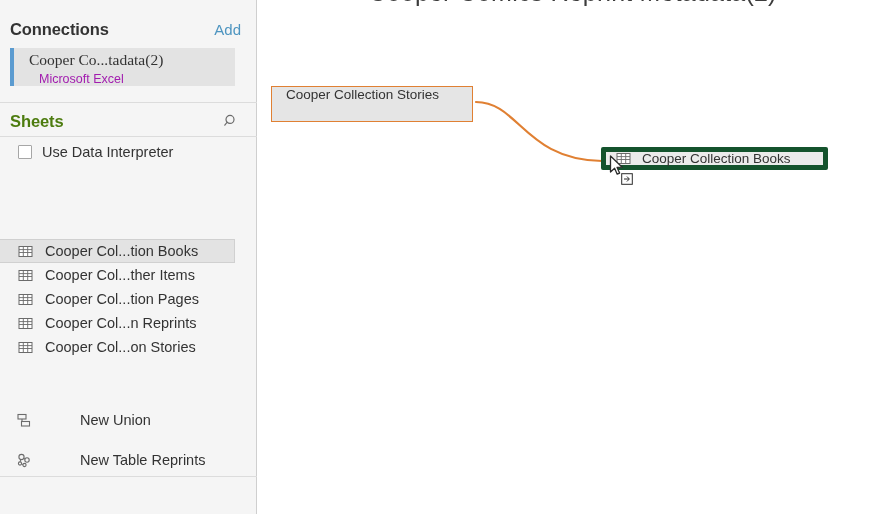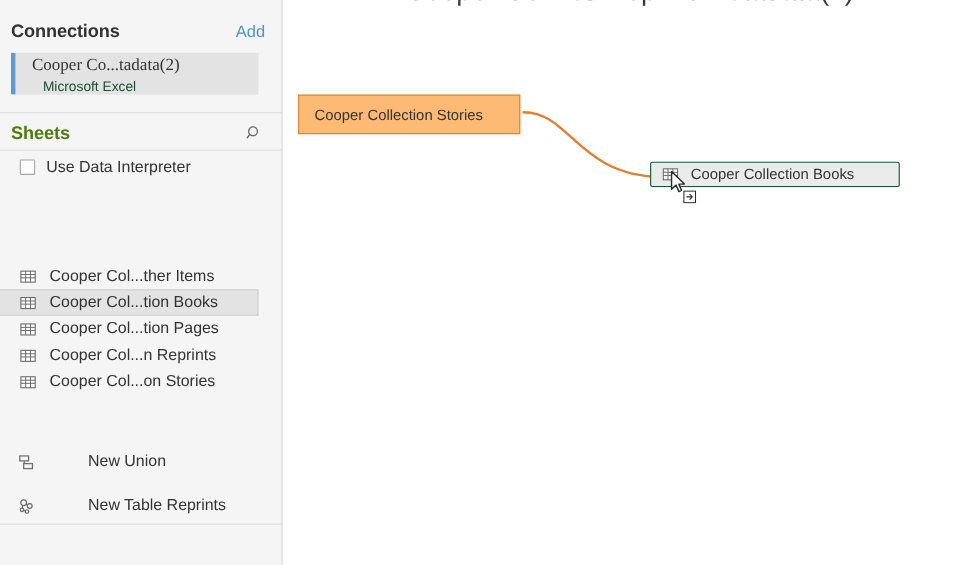--- a/index.html
+++ b/index.html
@@ -73,21 +73,21 @@
     left: 19px; top: 3px;
     font-size: 15.5px;
     color: #333333;
     white-space: nowrap;
     font-family: Liberation Serif, serif;
   }
   .conn-item .conn-sub {
     position: absolute;
     left: 29px; top: 24px;
     font-size: 12.5px;
-    color: #14532d;
+    color: #a21caf;
     white-space: nowrap;
   }
 
   .divider-h {
     position: absolute;
     left: 0;
     width: 257px;
     height: 1px;
     background: #dcdcdc;
   }
@@ -217,41 +217,40 @@
     left: 0; top: 0;
     width: 631px; height: 514px;
     pointer-events: none;
   }
 
   .node-stories {
     position: absolute;
     left: 14px; top: 86px;
     width: 202px;
     height: 36px;
-    background: #fdba74;
+    background: #e5e5e5;
     border: 1.5px solid #e08033;
     display: flex;
-    align-items: center;
     padding-left: 14px;
     cursor: pointer;
     z-index: 3;
   }
   .node-stories .node-label {
     font-size: 13.5px;
     color: #333333;
     white-space: nowrap;
   }
 
   .drag-ghost {
     position: absolute;
-    left: 334px; top: 147px;
+    left: 344px; top: 147px;
     width: 227px;
     height: 23px;
     background: #ebebeb;
-    border: 1px solid #14532d;
+    border: 5px solid #14532d;
     border-radius: 2px;
     display: flex;
     align-items: center;
     padding-left: 10px;
     gap: 11px;
     z-index: 4;
   }
   .drag-ghost .tbl-icon { flex: 0 0 15px; width: 15px; height: 15px; display:block; }
   .drag-ghost .ghost-label {
     font-size: 13.5px;
@@ -306,41 +305,41 @@
 
     <div class="divider-h" style="top:136px;"></div>
 
     <div class="di-row">
       <span class="di-checkbox"></span>
       <span class="di-label">Use Data Interpreter</span>
     </div>
 
 
     <div class="sheet-list">
+
+      <div class="sheet-row selected">
+        <svg class="tbl-icon" viewBox="0 0 15 15" aria-hidden="true">
+          <rect x="1" y="2.5" width="13" height="10" fill="#ffffff" stroke="#6b6b6b" stroke-width="1"></rect>
+          <line x1="1" y1="5.6" x2="14" y2="5.6" stroke="#6b6b6b" stroke-width="0.9"></line>
+          <line x1="1" y1="8.5" x2="14" y2="8.5" stroke="#6b6b6b" stroke-width="0.9"></line>
+          <line x1="5.3" y1="2.5" x2="5.3" y2="12.5" stroke="#6b6b6b" stroke-width="0.9"></line>
+          <line x1="9.7" y1="2.5" x2="9.7" y2="12.5" stroke="#6b6b6b" stroke-width="0.9"></line>
+        </svg>
+        <span class="sheet-label">Cooper Col...tion Books</span>
+      </div>
 
       <div class="sheet-row">
         <svg class="tbl-icon" viewBox="0 0 15 15" aria-hidden="true">
           <rect x="1" y="2.5" width="13" height="10" fill="#ffffff" stroke="#6b6b6b" stroke-width="1"></rect>
           <line x1="1" y1="5.6" x2="14" y2="5.6" stroke="#6b6b6b" stroke-width="0.9"></line>
           <line x1="1" y1="8.5" x2="14" y2="8.5" stroke="#6b6b6b" stroke-width="0.9"></line>
           <line x1="5.3" y1="2.5" x2="5.3" y2="12.5" stroke="#6b6b6b" stroke-width="0.9"></line>
           <line x1="9.7" y1="2.5" x2="9.7" y2="12.5" stroke="#6b6b6b" stroke-width="0.9"></line>
         </svg>
         <span class="sheet-label">Cooper Col...ther Items</span>
-      </div>
-
-      <div class="sheet-row selected">
-        <svg class="tbl-icon" viewBox="0 0 15 15" aria-hidden="true">
-          <rect x="1" y="2.5" width="13" height="10" fill="#ffffff" stroke="#6b6b6b" stroke-width="1"></rect>
-          <line x1="1" y1="5.6" x2="14" y2="5.6" stroke="#6b6b6b" stroke-width="0.9"></line>
-          <line x1="1" y1="8.5" x2="14" y2="8.5" stroke="#6b6b6b" stroke-width="0.9"></line>
-          <line x1="5.3" y1="2.5" x2="5.3" y2="12.5" stroke="#6b6b6b" stroke-width="0.9"></line>
-          <line x1="9.7" y1="2.5" x2="9.7" y2="12.5" stroke="#6b6b6b" stroke-width="0.9"></line>
-        </svg>
-        <span class="sheet-label">Cooper Col...tion Books</span>
       </div>
 
       <div class="sheet-row">
         <svg class="tbl-icon" viewBox="0 0 15 15" aria-hidden="true">
           <rect x="1" y="2.5" width="13" height="10" fill="#ffffff" stroke="#6b6b6b" stroke-width="1"></rect>
           <line x1="1" y1="5.6" x2="14" y2="5.6" stroke="#6b6b6b" stroke-width="0.9"></line>
           <line x1="1" y1="8.5" x2="14" y2="8.5" stroke="#6b6b6b" stroke-width="0.9"></line>
           <line x1="5.3" y1="2.5" x2="5.3" y2="12.5" stroke="#6b6b6b" stroke-width="0.9"></line>
           <line x1="9.7" y1="2.5" x2="9.7" y2="12.5" stroke="#6b6b6b" stroke-width="0.9"></line>
         </svg>

